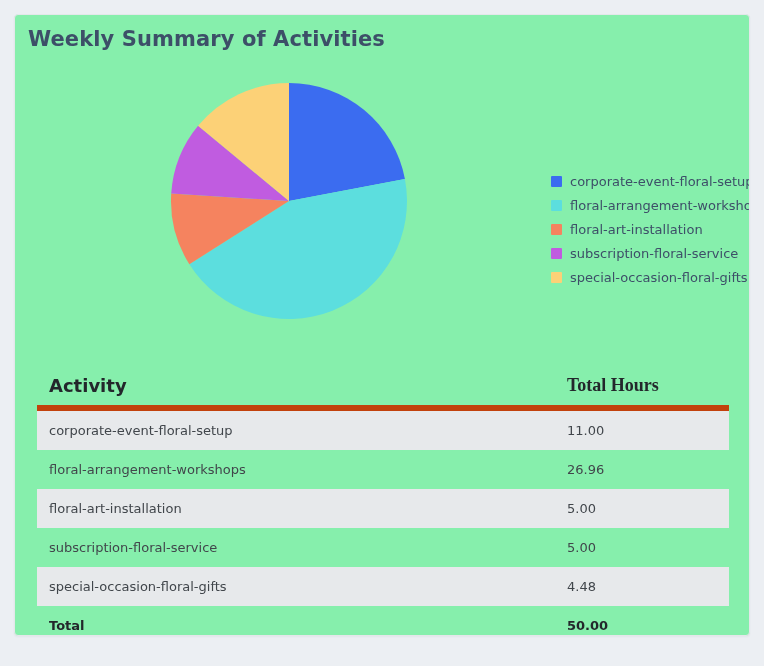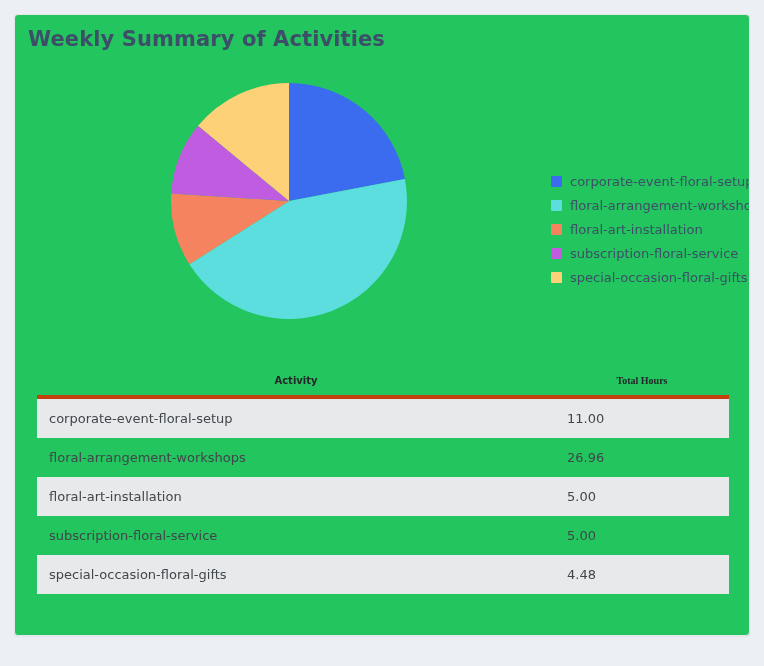--- a/index.html
+++ b/index.html
@@ -13,21 +13,21 @@
     font-family: "DejaVu Sans", "Liberation Sans", sans-serif;
     overflow: hidden;
   }
 
   .card {
     position: absolute;
     left: 14px;
     top: 14px;
     width: 736px;
     height: 622px;
-    background: #22c55e;
+    background: #86efac;
     border-radius: 4px;
     box-sizing: border-box;
     border: 1px solid #e4e7ea;
     box-shadow: 0 1px 2px rgba(40,50,70,0.05);
     overflow: hidden;
   }
 
   .card-title {
     position: absolute;
     left: 13px;
@@ -90,26 +90,26 @@
     left: 22px;
     top: 352px;
     width: 692px;
   }
   table.summary {
     width: 100%;
     border-collapse: collapse;
     table-layout: fixed;
   }
   table.summary th {
-    text-align: center;
-    font-size: 10px;
+    text-align: left;
+    font-size: 18px;
     font-weight: 700;
     color: #23272b;
     padding: 8px 12px 9px 12px;
-    border-bottom: 4px solid #c2410c;
+    border-bottom: 6px solid #c2410c;
     background: transparent;
   }
   table.summary td {
     text-align: left;
     font-size: 13px;
     color: #41464b;
     padding: 12px 12px;
     border: none;
   }
   table.summary tbody tr.striped td {
@@ -197,17 +197,21 @@
           <td>5.00</td>
         </tr>
         <tr>
           <td>subscription-floral-service</td>
           <td>5.00</td>
         </tr>
         <tr class="striped">
           <td>special-occasion-floral-gifts</td>
           <td>4.48</td>
         </tr>
+        <tr class="total-row">
+          <td>Total</td>
+          <td>50.00</td>
+        </tr>
       </tbody>
     </table>
   </div>
 
 </div>
 
 </body></html>

